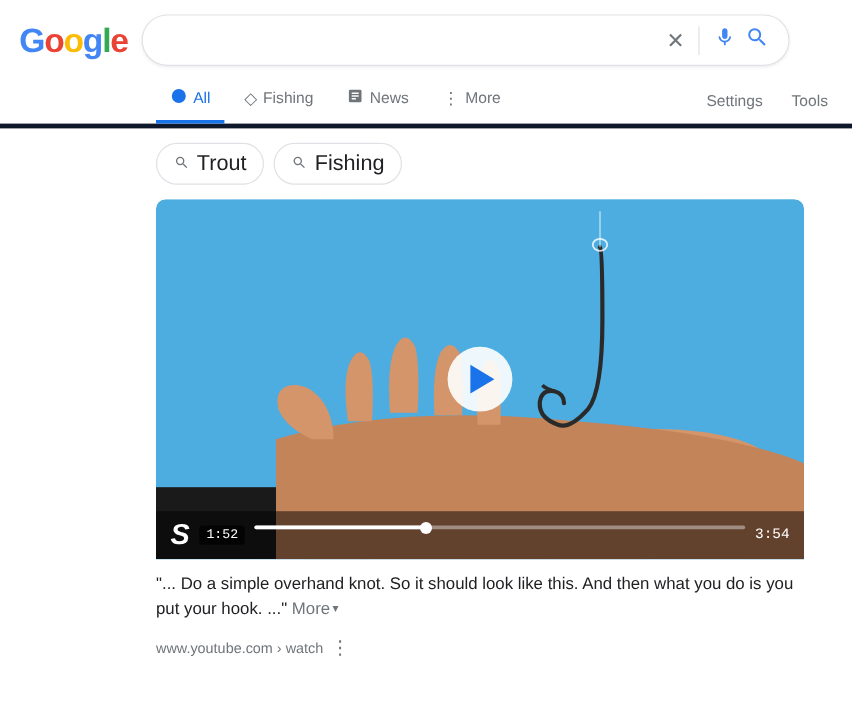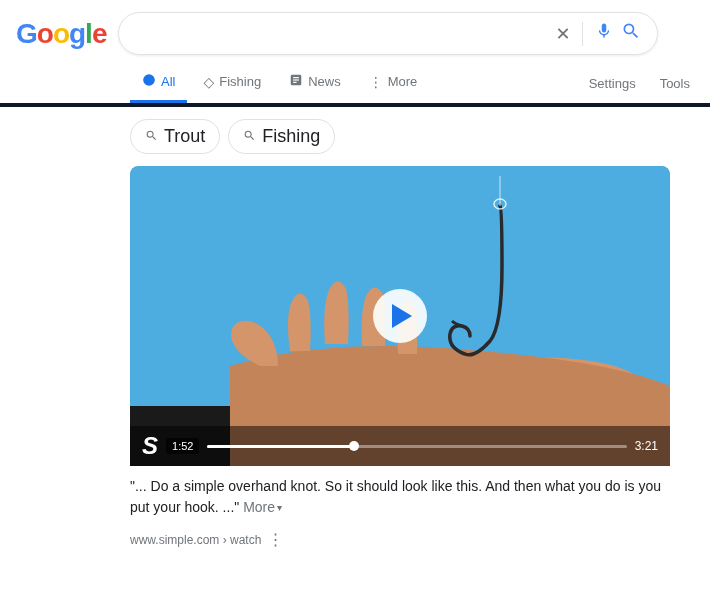--- a/index.html
+++ b/index.html
@@ -205,22 +205,22 @@
     }
     .logo-s {
       color: #fff;
       font-size: 24px;
       font-weight: bold;
       font-style: italic;
     }
     .progress-bar-container {
       flex: 1;
       display: flex;
-      align-items: center;
       gap: 8px;
+      font-family: Liberation Mono, monospace;
     }
     .time-pill {
       background: rgba(0,0,0,0.7);
       color: #fff;
       font-size: 11px;
       padding: 2px 6px;
       border-radius: 3px;
     }
     .progress-track {
       flex: 1;
@@ -408,35 +408,35 @@
       <div class="play-button"></div>
 
       <div class="video-overlay-bottom">
         <span class="logo-s">S</span>
         <div class="progress-bar-container">
           <span class="time-pill">1:52</span>
           <div class="progress-track">
             <div class="progress-fill" style="width: 35%;"></div>
             <div class="progress-dot" style="left: 35%;"></div>
           </div>
-          <span class="duration">3:21</span>
+          <span class="duration">3:54</span>
         </div>
       </div>
     </div>
 
     
     <div class="video-description">
       <span>"... Do a simple overhand knot. So it should look like this. And then what you do is you put your hook. ..."</span>
       <span class="more-link">
         <span>More</span>
         <span class="chevron">▾</span>
       </span>
     </div>
 
     
     <div class="result-url">
-      <span>www.simple.com › watch</span>
+      <span>www.youtube.com › watch</span>
       <span class="dots-menu">⋮</span>
     </div>
 
     
   </div>
 </div>
 
 </body></html>

